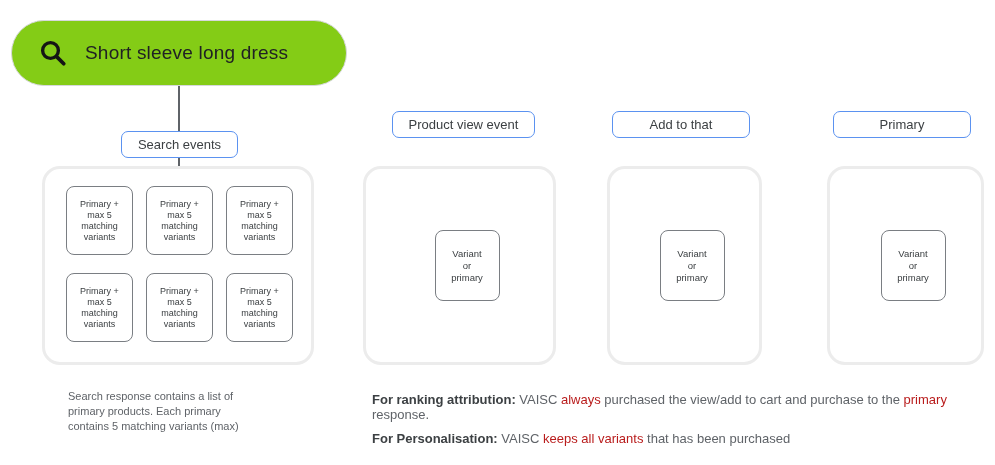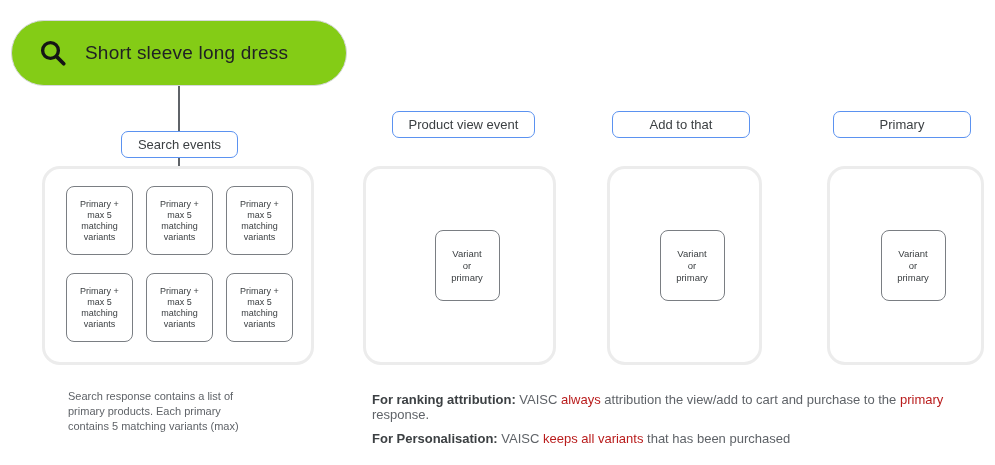--- a/index.html
+++ b/index.html
@@ -229,17 +229,17 @@
 or
 primary</div>
     </div>
   </div>
 
   <div class="search-note">Search response contains a list of
 primary products. Each primary
 contains 5 matching variants (max)</div>
 
   <div class="notes">
-    <p><span class="bold">For ranking attribution:</span><span> VAISC </span><span class="red">always</span><span> attribution the view/add to cart and purchase to the </span><span class="red">primary</span><span> response.</span></p>
+    <p><span class="bold">For ranking attribution:</span><span> VAISC </span><span class="red">always</span><span> purchased the view/add to cart and purchase to the </span><span class="red">primary</span><span> response.</span></p>
     <p><span class="bold">For Personalisation:</span><span> VAISC </span><span class="red">keeps all variants</span><span> that has been purchased</span></p>
   </div>
 
 </div>
 
 </body></html>

